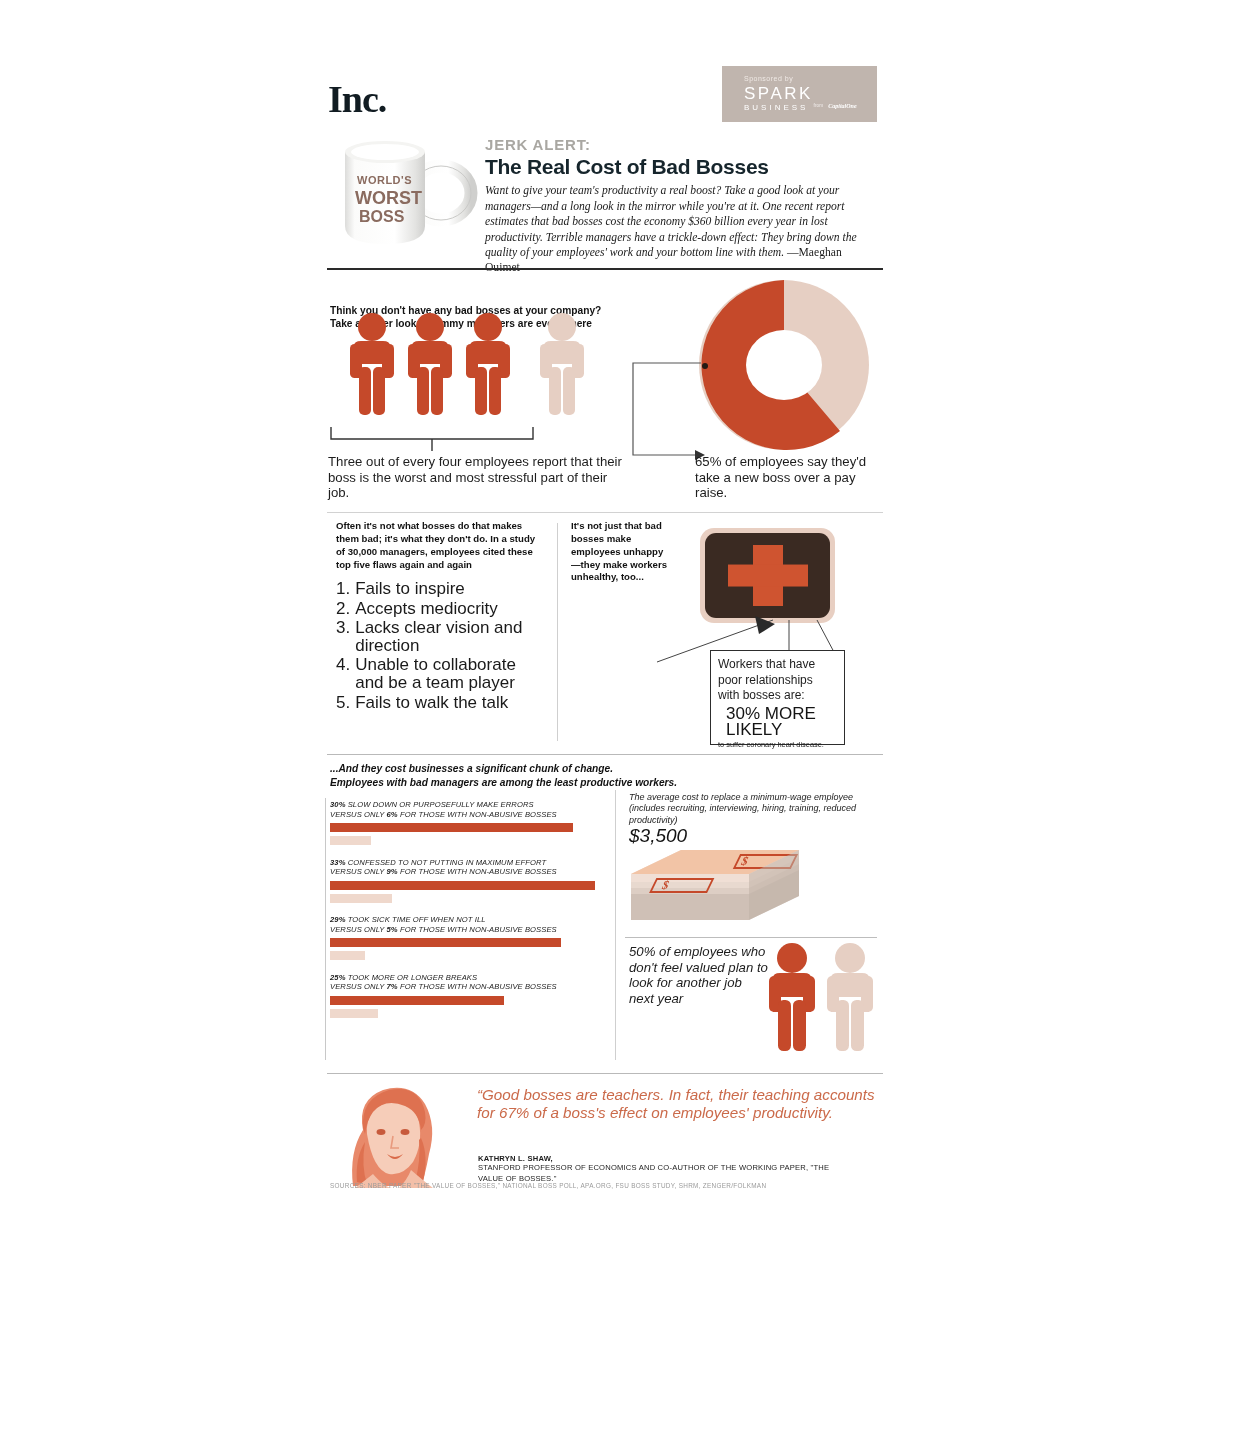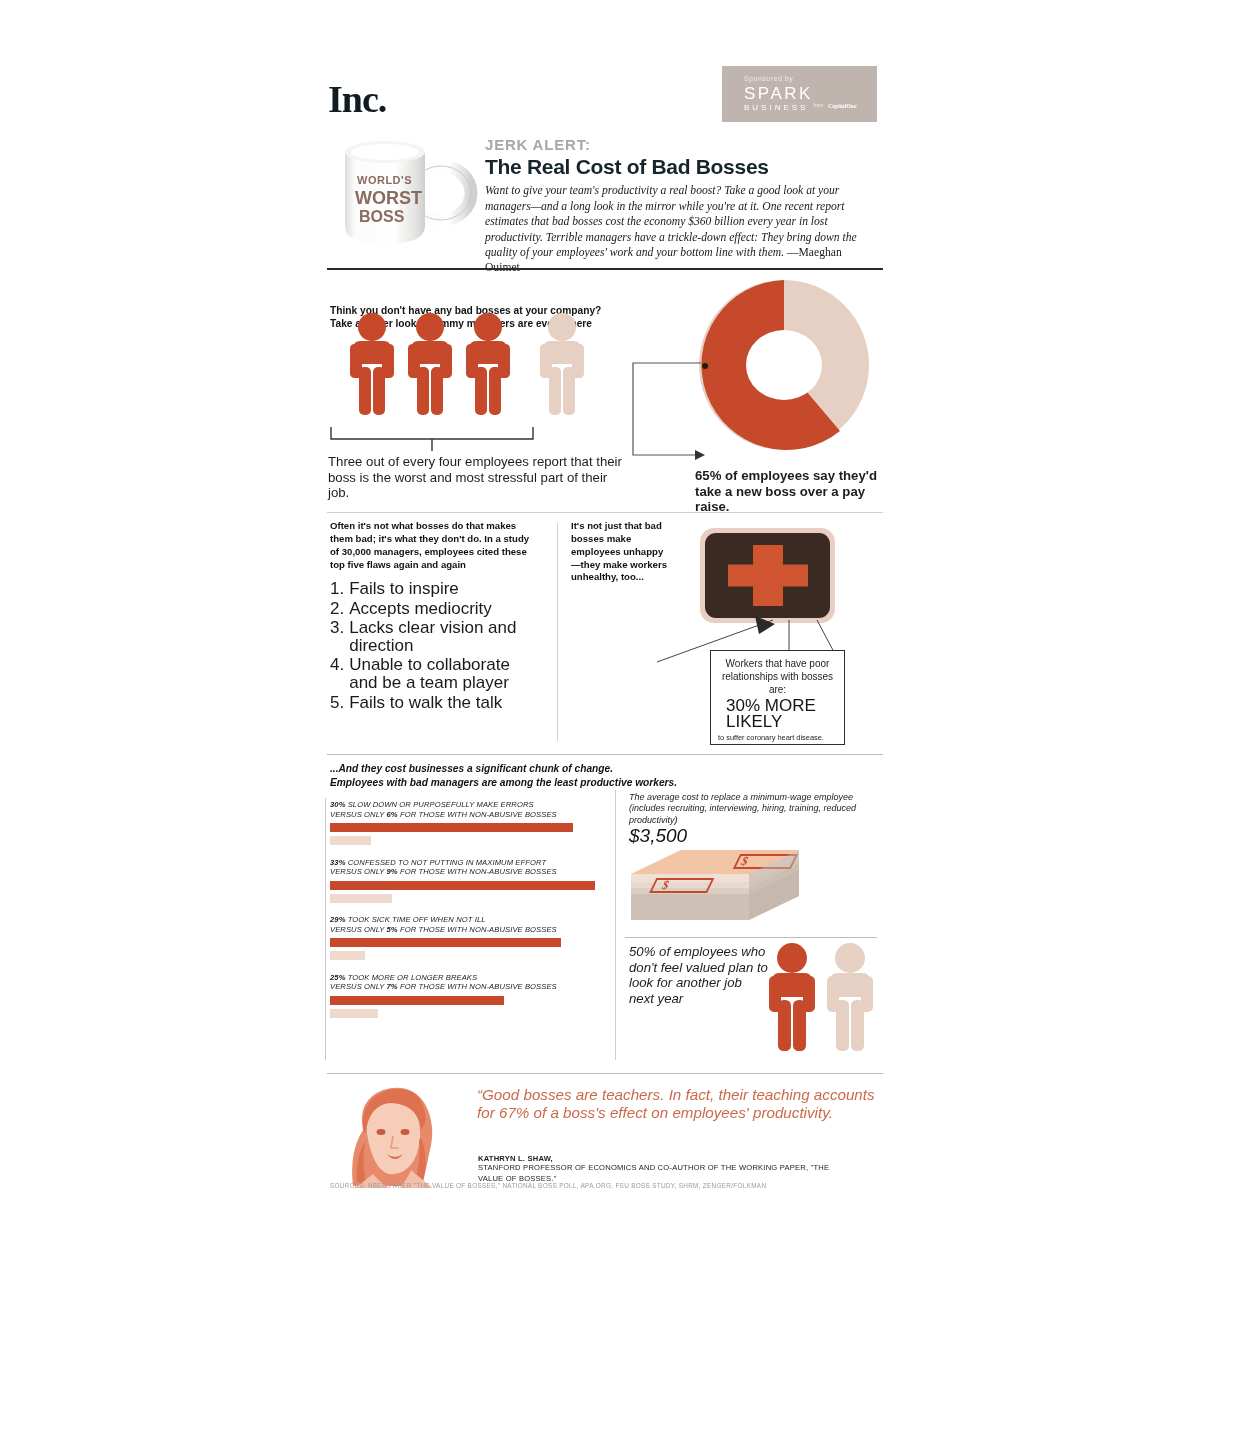--- a/index.html
+++ b/index.html
@@ -68,27 +68,27 @@
   }
   .people-row { position: absolute; left: 20px; top: 36px; }
   .bracket { position: absolute; left: 5px; top: 150px; width: 205px; height: 24px; }
   .s2-cap1 {
     position: absolute; left: 3px; top: 178px; width: 300px;
     font-size: 13.2px; color: #1d1d1d; line-height: 1.18;
   }
   .donut { position: absolute; left: 365px; top: 2px; }
   .s2-arrow { position: absolute; left: 300px; top: 75px; }
   .s2-cap2 {
-    position: absolute; left: 370px; top: 192px; width: 195px;
-    font-size: 13.2px; color: #1d1d1d; line-height: 1.18; font-weight: bold;
+    position: absolute; left: 370px; top: 178px; width: 195px;
+    font-size: 13.2px; color: #1d1d1d; line-height: 1.18;
   }
 
   
   .sec3 { position: absolute; left: 0; top: 520px; width: 560px; height: 230px; }
-  .s3-left { position: absolute; left: 5px; top: 0; width: 205px; }
+  .s3-left { position: absolute; left: 11px; top: 0; width: 205px; }
   .s3-lead { font-size: 9.6px; font-weight: bold; color: #121212; line-height: 1.34; }
   .flaw-list { list-style: none; margin-top: 9px; }
   .flaw-list li {
     font-size: 17px; color: #1a1a1a; line-height: 1.07; margin-bottom: 1px;
     display: flex; gap: 5px;
   }
   .flaw-num { flex: 0 0 auto; }
   .flaw-txt { flex: 1 1 auto; }
   .s3-vrule { position: absolute; left: 232px; top: 3px; width: 1px; height: 218px; background: #cfcfcf; }
   .s3-mid { position: absolute; left: 246px; top: 0; width: 100px;
@@ -108,21 +108,21 @@
   .box-22 {
     position: absolute; left: 245px; top: 88px; width: 110px; height: 110px;
     border: 1px solid #2d2d2d; background: #fff; padding: 6px 7px;
   }
   .box-22 .cap { font-size: 7.4px; color: #1d1d1d; line-height: 1.28; }
   .box-22 .big { font-size: 21px; color: #141414; line-height: .95; margin-top: 3px; }
   .box-30 {
     position: absolute; left: 385px; top: 130px; width: 135px; height: 95px;
     border: 1px solid #2d2d2d; background: #fff; padding: 6px 7px;
   }
-  .box-30 .cap { font-size: 10px; color: #1d1d1d; line-height: 1.3; text-align: center; }
+  .box-30 .cap { font-size: 12px; color: #1d1d1d; line-height: 1.3; }
   .box-30 .big { font-size: 17px; color: #141414; line-height: .96; margin: 2px 8px; }
   .box-30 .sub { font-size: 7.4px; color: #1d1d1d; line-height: 1.3; }
 
   
   .sec4 { position: absolute; left: 0; top: 762px; width: 560px; height: 300px; font-style: italic; }
   .s4-head { position: absolute; left: 5px; top: 0; width: 440px;
     font-size: 10.2px; font-weight: bold; color: #121212; line-height: 1.36; }
   .bars { position: absolute; left: 5px; top: 38px; width: 282px; }
   .bar-vrule { position: absolute; left: 0px; top: 36px; width: 1px; height: 262px; background: #c8c8c8; }
   .bar-grp { margin-bottom: 12.5px; }

